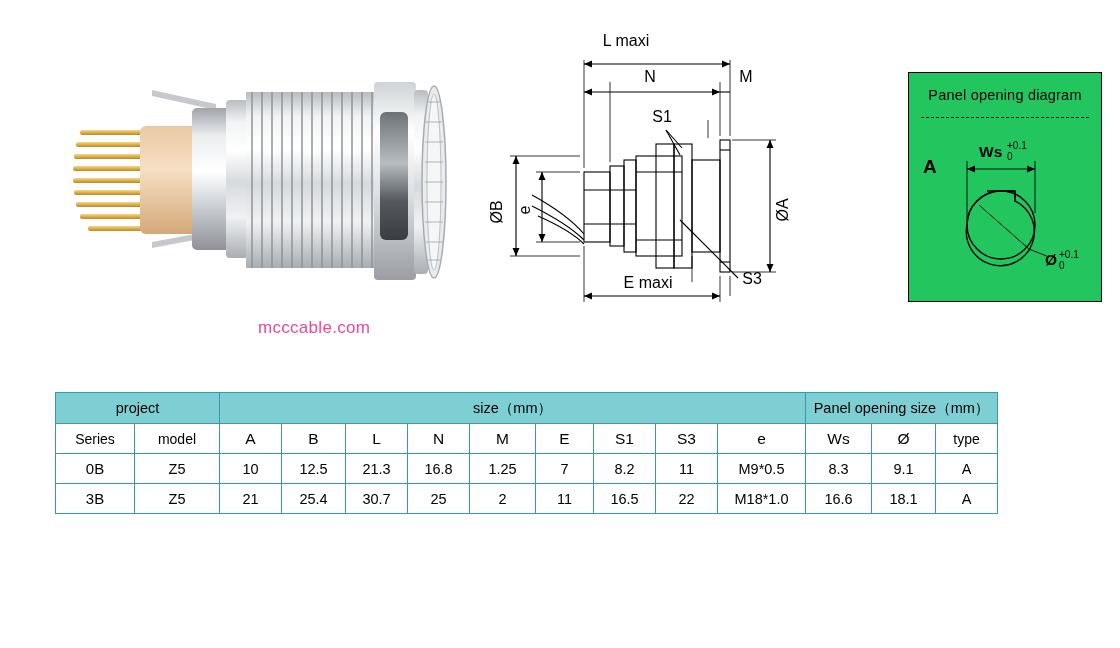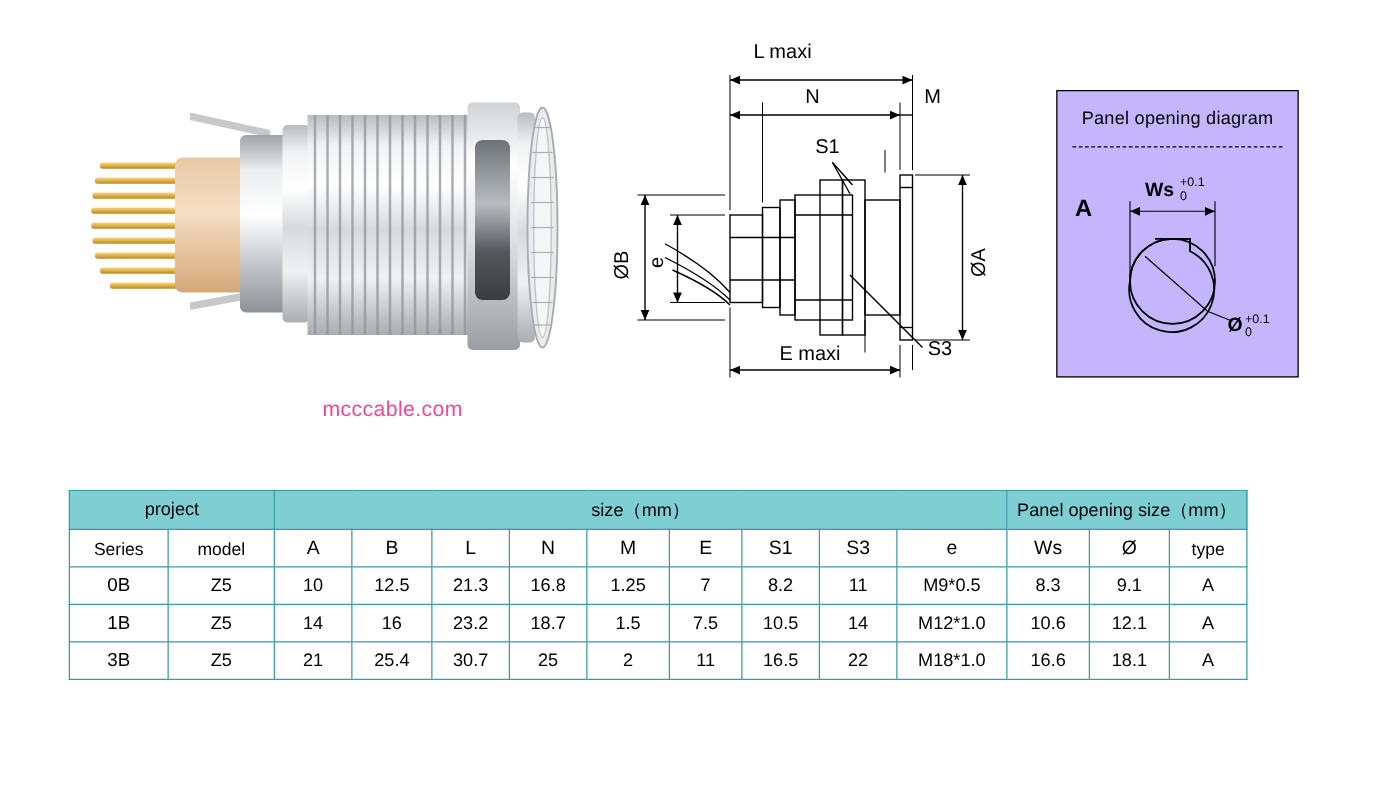--- a/index.html
+++ b/index.html
@@ -15,22 +15,22 @@
 
   
   .photo{position:absolute;left:40px;top:30px;width:430px;height:290px;}
   .photo svg{display:block;}
 
   
   .drawing{position:absolute;left:480px;top:20px;width:360px;height:300px;}
 
   
   .panelbox{
-    position:absolute;left:845px;top:72px;width:192px;height:228px;
-    border:1.6px solid #000;background:#c4b5fd;
+    position:absolute;left:908px;top:72px;width:192px;height:228px;
+    border:1.6px solid #000;background:#22c55e;
   }
   .panel-title{
     position:absolute;left:0;top:14px;width:100%;
     text-align:center;font-size:14.5px;letter-spacing:.2px;
   }
   .panel-dash{
     position:absolute;left:12px;top:44px;width:168px;height:0;
     border-top:1.6px dashed #000;
   }
 
@@ -351,36 +351,20 @@
         <td>1.25</td>
         <td>7</td>
         <td>8.2</td>
         <td>11</td>
         <td>M9*0.5</td>
         <td>8.3</td>
         <td>9.1</td>
         <td>A</td>
       </tr>
       <tr>
-        <td class="series-cell">1B</td>
-        <td>Z5</td>
-        <td>14</td>
-        <td>16</td>
-        <td>23.2</td>
-        <td>18.7</td>
-        <td>1.5</td>
-        <td>7.5</td>
-        <td>10.5</td>
-        <td>14</td>
-        <td>M12*1.0</td>
-        <td>10.6</td>
-        <td>12.1</td>
-        <td>A</td>
-      </tr>
-      <tr>
         <td class="series-cell">3B</td>
         <td>Z5</td>
         <td>21</td>
         <td>25.4</td>
         <td>30.7</td>
         <td>25</td>
         <td>2</td>
         <td>11</td>
         <td>16.5</td>
         <td>22</td>

